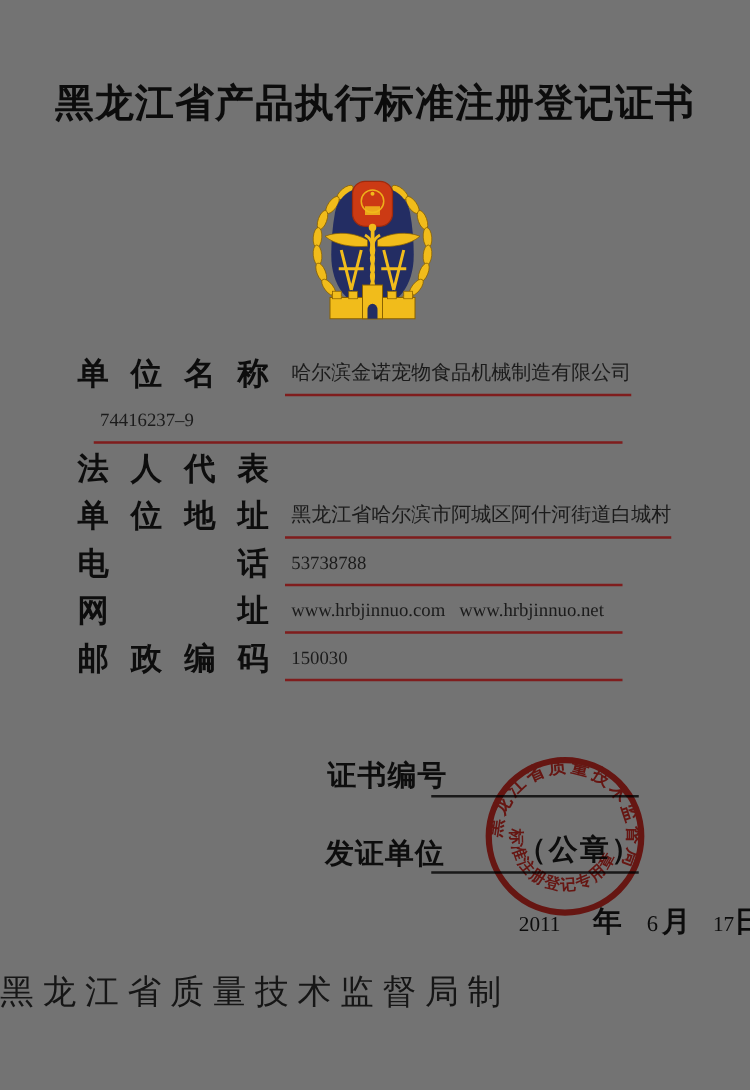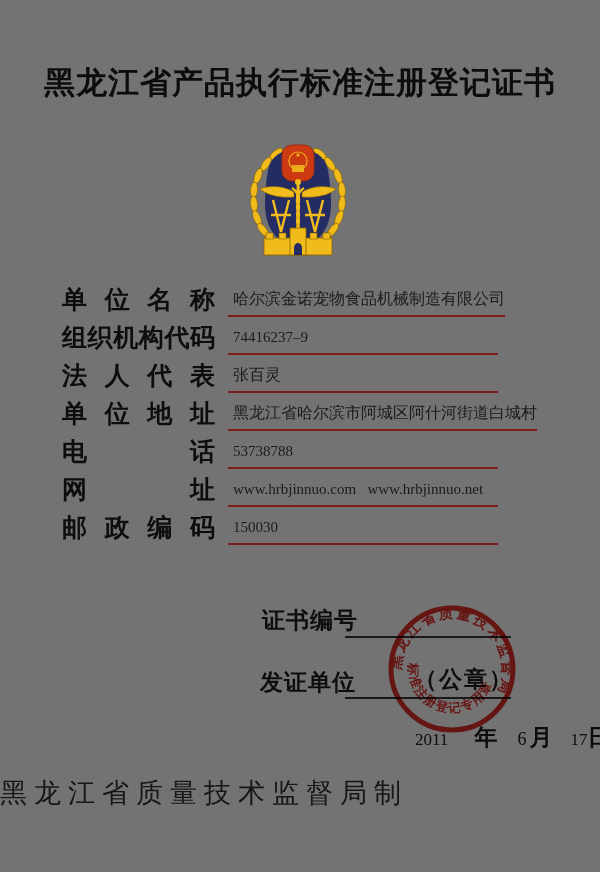--- a/index.html
+++ b/index.html
@@ -128,26 +128,24 @@
       <path d="M52,115 v-7 a4,5 0 0 1 8,0 v7 Z" fill="#232d63"></path>
     </g>
   </svg>
 
   <div class="fields">
     <div class="frow">
       <span class="flabel">单位名称</span>
       <span class="fvalue">哈尔滨金诺宠物食品机械制造有限公司</span>
     </div>
     <div class="frow">
-      <span class="flabel">组织机构代码</span>
       <span class="fvalue latin">74416237–9</span>
     </div>
     <div class="frow">
       <span class="flabel">法人代表</span>
-      <span class="fvalue">张百灵</span>
     </div>
     <div class="frow">
       <span class="flabel">单位地址</span>
       <span class="fvalue">黑龙江省哈尔滨市阿城区阿什河街道白城村</span>
     </div>
     <div class="frow">
       <span class="flabel">电话</span>
       <span class="fvalue latin">53738788</span>
     </div>
     <div class="frow">

